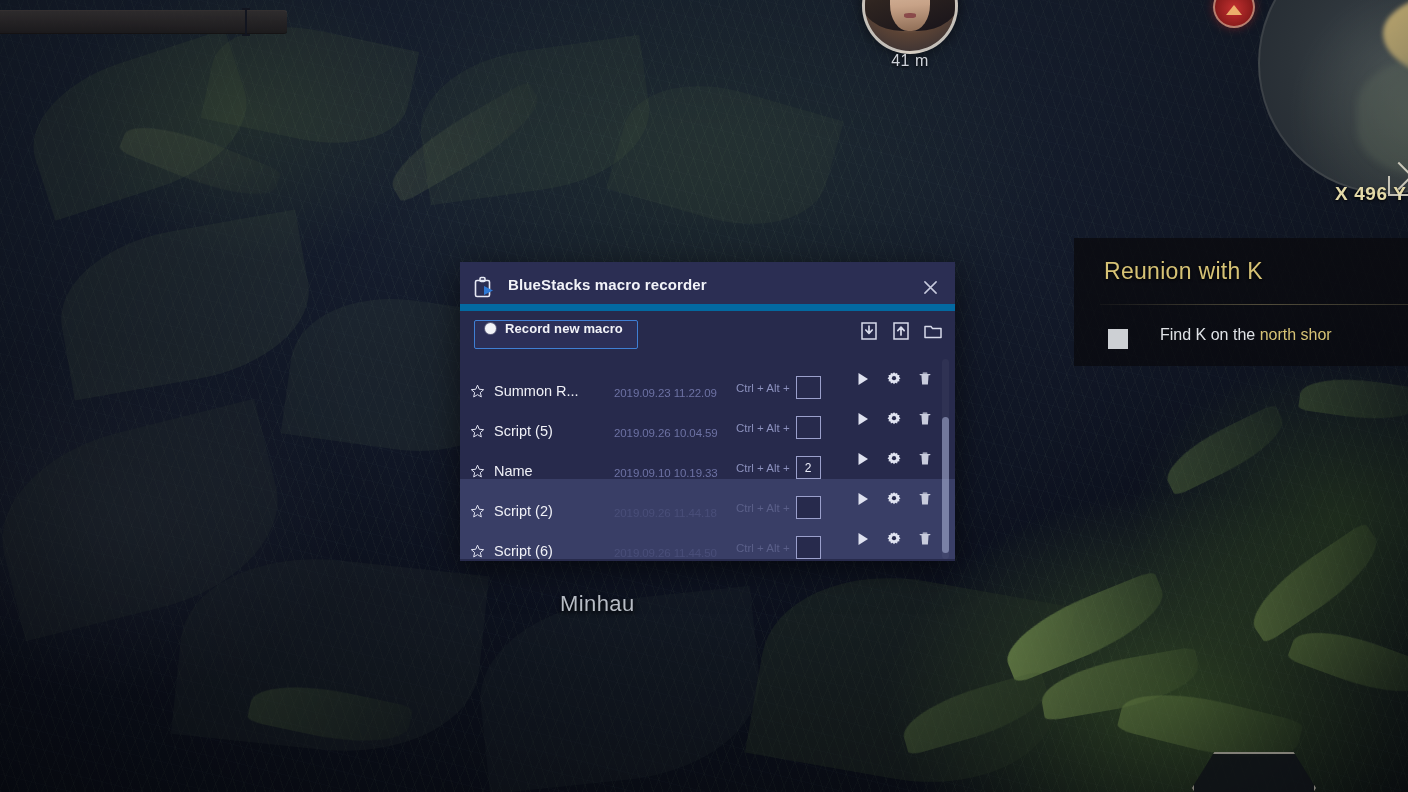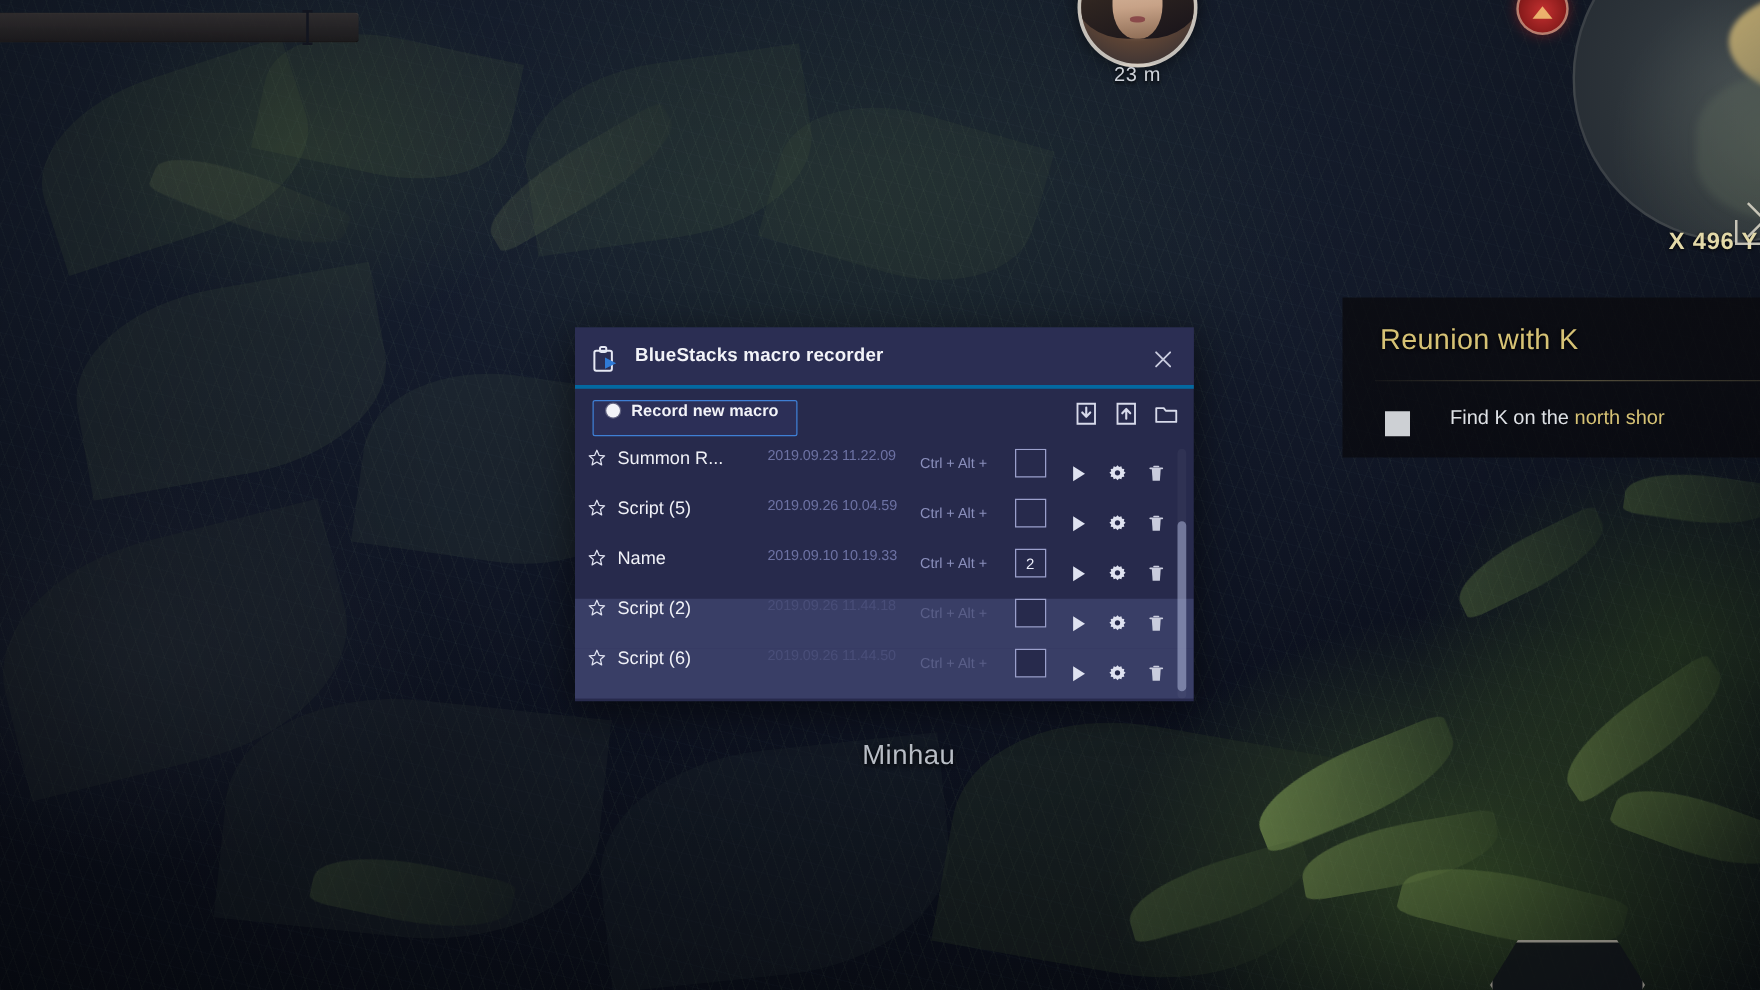--- a/index.html
+++ b/index.html
@@ -174,21 +174,20 @@
   }
   #quest-obj {
     position:absolute; left:86px; top:88px;
     color:#dfe2e6; font-size:16px; white-space:nowrap;
   }
   #quest-obj .hl { color:#d6c275; }
 
   
   #player-name {
     position:absolute; left:560px; top:591px; width:334px;
-    text-align:center;
     color:#b9bec6; font-size:22px; letter-spacing:0.4px;
     text-shadow:0 2px 4px rgba(0,0,0,0.95);
   }
 
   
   #hex-btn {
     position:absolute; left:1192px; top:752px; width:124px; height:72px;
     background:rgba(14,16,22,0.82);
     border:2px solid rgba(190,185,170,0.65);
     clip-path:polygon(18% 0%, 82% 0%, 100% 50%, 82% 100%, 18% 100%, 0% 50%);
@@ -197,21 +196,21 @@
   
   #macro-dialog {
     position:absolute; left:460px; top:262px; width:495px; height:299px;
     background:#272a4c;
     box-shadow:0 8px 30px rgba(0,0,0,0.55);
     color:#e9eaf2;
   }
   #macro-header {
     position:relative; height:49px;
     background:#2b2e53;
-    border-bottom:3px solid #0369a1;
+    border-bottom:7px solid #0369a1;
   }
   #macro-app-icon {
     position:absolute; left:14px; top:14px; width:22px; height:22px;
   }
   #macro-title {
     position:absolute; left:48px; top:14px;
     font-size:15px; font-weight:bold; letter-spacing:0.15px;
     color:#f2f3f8;
   }
   #macro-close {
@@ -247,39 +246,39 @@
     display:flex; gap:12px; align-items:center;
   }
   .tb-icon { width:20px; height:20px; cursor:pointer; }
 
   
   #macro-list {
     position:relative; height:200px; overflow:hidden;
   }
   .macro-row {
     position:relative; height:40px;
-    display:flex; align-items:flex-start;
+    display:flex; align-items:flex-end;
     cursor:pointer;
   }
   .macro-row.faded { background:rgba(112,118,178,0.26); }
   .macro-row.faded .row-time { opacity:0.30; }
   .macro-row.faded .row-hotkey-label { opacity:0.40; }
 
   .row-star { width:34px; display:flex; justify-content:center; }
   .row-star svg { display:block; }
   .row-name {
     width:120px; font-size:14.5px; color:#f0f1f7;
     white-space:nowrap; overflow:hidden; text-overflow:ellipsis;
   }
   .row-time {
     width:122px; font-size:11.5px; color:#6d72a4; letter-spacing:-0.1px;
     white-space:nowrap;
   }
   .row-hotkey {
-    display:flex; align-items:center; gap:22px;
+    display:flex; align-items:center; gap:6px;
   }
   .row-hotkey-label { font-size:11.5px; color:#8b90bd; white-space:nowrap; }
   .row-key-box {
     width:25px; height:23px;
     border:1px solid #9ba0cc;
     background:#272a4c;
     display:flex; align-items:center; justify-content:center;
     font-size:12px; color:#eceefa;
   }
   .row-actions {
@@ -334,21 +333,21 @@
 
 <div id="hud-topbar"></div>
 <div id="hud-topbar-marker"></div>
 
 <div id="portrait-wrap">
   <div id="portrait-ring">
     <div id="portrait-hair"></div>
     <div id="portrait-face"></div>
     <div id="portrait-lips"></div>
   </div>
-  <div id="portrait-dist">23 m</div>
+  <div id="portrait-dist">41 m</div>
 </div>
 
 <div id="enemy-marker"></div>
 
 <div id="minimap">
   <div id="minimap-sand"></div>
   <div id="minimap-field"></div>
 
 </div>
 <div id="minimap-coords">X 496 Y 4</div>

